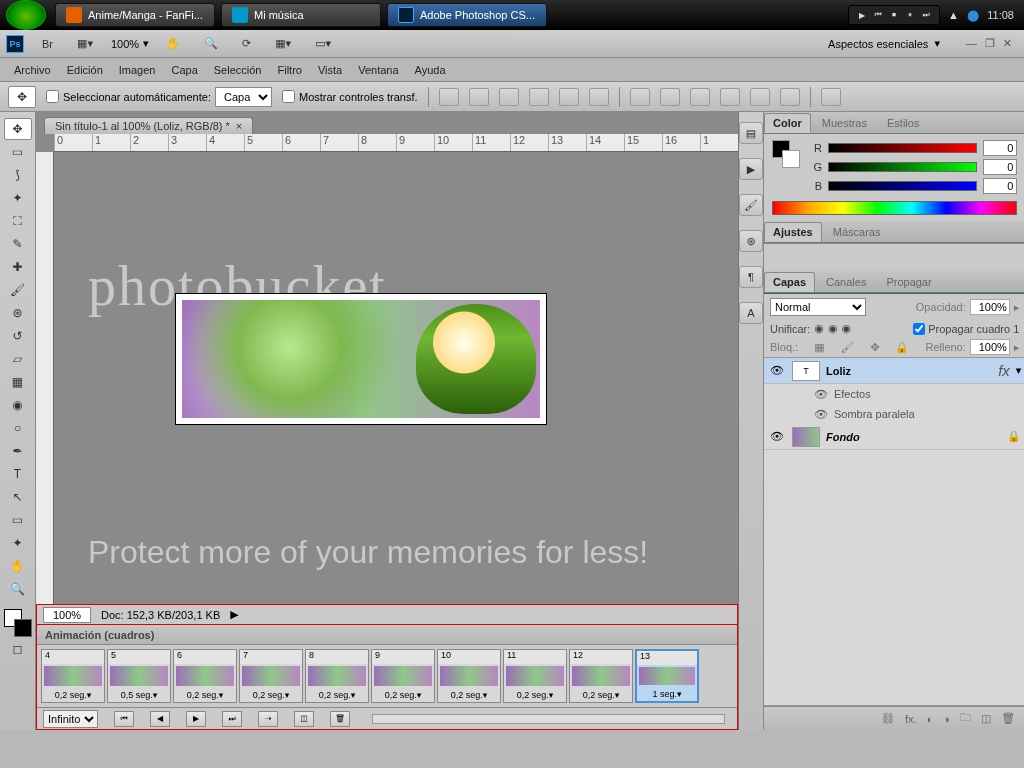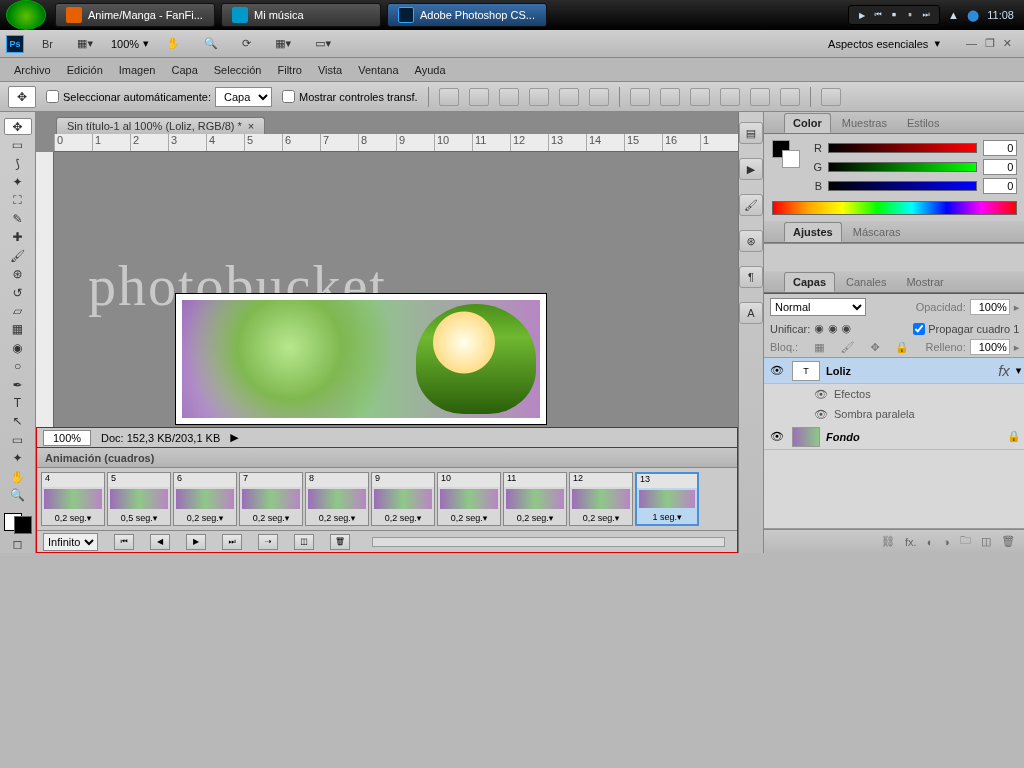--- a/index.html
+++ b/index.html
@@ -8,21 +8,21 @@
 .start-orb { width: 40px; height: 30px; background: radial-gradient(circle at 50% 55%, #5fbf00, #008f00 60%, #003300); border-radius: 50%; margin: 0 6px; border: 1px solid #0a0; }
 .task-item { background: linear-gradient(#555,#333); border: 1px solid #111; border-radius: 3px; padding: 3px 10px; margin: 0 3px; display: flex; align-items: center; gap: 6px; height: 24px; min-width: 160px; }
 .task-item.active { background: linear-gradient(#3a6fa8,#1a3f6a); }
 .task-icon { width: 16px; height: 16px; background: #46a; border-radius: 2px; }
 .task-icon.ff { background:#e66000 }
 .task-icon.wmp { background:#09c }
 .task-icon.ps { background:#001e36; border:1px solid #31a8ff }
 .tray { margin-left: auto; display: flex; align-items: center; gap: 8px; padding: 0 10px; color:#cde; }
 .media-ctrl { display:flex; gap:2px; background:#222; padding:2px 6px; border-radius:3px; border:1px solid #000 }
 .media-ctrl span { width:14px; height:14px; display:flex; align-items:center; justify-content:center; font-size:8px }
-.ps-app { height: 523px; background: #4d7c0f; display:flex; flex-direction:column;justify-content:center; }
+.ps-app { height: 700px; background: #4d7c0f; display:flex; flex-direction:column;justify-content:center; }
 .ps-toprow { height: 28px; background: linear-gradient(#d0d0d0,#b8b8b8); border-bottom:1px solid #888; display:flex; align-items:center; padding:0 6px; gap:12px; }
 .ps-ico { width:18px; height:18px; background:#001e36; border:1px solid #31a8ff; display:flex; align-items:center; justify-content:center; color:#31a8ff; font-size:9px; font-weight:bold }
 .topbtn { padding:2px 6px; color:#333 }
 .zoom-sel { display:flex; align-items:center; gap:4px }
 .workspace-sel { margin-left:auto; display:flex; align-items:center; gap:6px; padding:2px 8px }
 .win-ctrl { display:flex; gap:8px; color:#555; padding:0 6px }
 .menubar { height: 24px; background:#b8b8b8; display:flex; align-items:center; gap:16px; padding:0 14px; border-bottom:1px solid #888 }
 .menubar span { color:#222 }
 .optbar { height: 30px; background: linear-gradient(#d4d4d4,#bcbcbc); border-bottom:1px solid #888; display:flex; align-items:center; padding:0 8px; gap:10px }
 .optbar .chk { display:flex; align-items:center; gap:4px }
@@ -31,21 +31,21 @@
 .optbar .sep { width:1px; height:20px; background:#888 }
 .opt-icon { width:20px; height:18px; background:linear-gradient(#d8d8d8,#c0c0c0); border:1px solid #999; border-radius:2px }
 .main { flex:1; display:flex; min-height:0 }
 .toolbox { width:36px; background:linear-gradient(#cdcdcd,#bdbdbd); border-right:1px solid #888; display:flex; flex-direction:column; align-items:center; padding-top:6px; gap:1px }
 .tool { width:28px; height:22px; border:1px solid transparent; border-radius:2px; display:flex; align-items:center; justify-content:center; color:#333; font-size:12px }
 .tool.sel { background:#fff; border:1px solid #888 }
 .swatches { margin-top:8px; width:28px; height:28px; position:relative }
 .sw-fg { width:18px; height:18px; background:#fff; border:1px solid #000; position:absolute; top:0; left:0 }
 .sw-bg { width:18px; height:18px; background:#000; border:1px solid #666; position:absolute; bottom:0; right:0 }
 .center { flex:1; display:flex; flex-direction:column; min-width:0 }
-.doc-tab-bar { height:22px; background:#8a8a8a; display:flex; align-items:flex-end; padding-left:20px }
+.doc-tab-bar { height:22px; background:#8a8a8a; display:flex; align-items:flex-end; padding-left:8px }
 .doc-tab { background:linear-gradient(#d4d4d4,#bcbcbc); border:1px solid #777; border-bottom:none; border-radius:3px 3px 0 0; padding:2px 10px; display:flex; align-items:center; gap:6px; color:#333 }
 .canvas-area { flex:1; background:#8a8a8a; position:relative; overflow:hidden }
 .ruler-h { position:absolute; top:0; left:18px; right:0; height:18px; background:#ececec; border-bottom:1px solid #666; font-size:8px; color:#555; display:flex }
 .ruler-h span { flex:1; border-left:1px solid #aaa; padding-left:2px }
 .ruler-v { position:absolute; top:18px; left:0; width:18px; bottom:0; background:#ececec; border-right:1px solid #666 }
 .canvas-img { position:absolute; top:160px; left:140px; width:370px; height:130px; background:#fff; box-shadow:0 0 0 1px #000 }
 .canvas-img::before { content:""; position:absolute; inset:6px; background: radial-gradient(circle at 30% 40%, #b8e88f 0%, #7fb84f 20%, transparent 40%), radial-gradient(circle at 20% 60%, #cfa8e8 0%, transparent 35%), linear-gradient(90deg, #9c6fb8 0%, #8fc888 50%, #b886c4 100%) }
 .canvas-img::after { content:""; position:absolute; right:10px; top:10px; bottom:10px; width:120px; background: radial-gradient(circle at 40% 35%, #ffe 0%, #fd8 30%, transparent 31%), linear-gradient(180deg,#4a8f1a 0%, #6fb830 30%, #2a5f0a 100%); border-radius:50% 50% 40% 40% }
 .watermark { position:absolute; left:52px; right:10px; color:#c9c9c9; font-size:32px; font-weight:300; pointer-events:none }
 .wm1 { top:120px; font-size:56px; letter-spacing:2px; font-family:Georgia,serif }
@@ -60,21 +60,21 @@
 .frame-n { height:14px; background:#e4e4e4; padding:0 3px; font-size:9px }
 .frame-thumb { flex:1; margin:2px; background:linear-gradient(90deg,#9c6fb8,#8fc888,#b886c4) }
 .frame-t { height:14px; text-align:center; font-size:9px; display:flex; align-items:center; justify-content:center; gap:2px }
 .anim-ctrl { height:22px; display:flex; align-items:center; gap:16px; padding:0 6px; border-top:1px solid #888 }
 .anim-ctrl select { height:18px; border:1px solid #888 }
 .pbtn { width:20px; height:16px; border:1px solid #888; background:linear-gradient(#e8e8e8,#ccc); display:flex; align-items:center; justify-content:center; font-size:8px }
 .rpanel { width:286px; background:#b6b6b6; border-left:1px solid #777; display:flex }
 .dock-strip { width:36px; background:linear-gradient(#cccccc,#bcbcbc); border-right:1px solid #888; display:flex; flex-direction:column; align-items:center; padding-top:10px; gap:14px }
 .dock-ico { width:24px; height:22px; background:linear-gradient(#ddd,#c4c4c4); border:1px solid #999; border-radius:3px; display:flex; align-items:center; justify-content:center; color:#333 }
 .panels { flex:1; display:flex; flex-direction:column }
-.pnl-tabs { height:22px; background:linear-gradient(#c4c4c4,#b0b0b0); display:flex; align-items:flex-end; border-bottom:1px solid #777; padding-left:20px; gap:2px }
+.pnl-tabs { height:22px; background:linear-gradient(#c4c4c4,#b0b0b0); display:flex; align-items:flex-end; border-bottom:1px solid #777; padding-left:0; gap:2px }
 .pnl-tab { padding:3px 8px; color:#666; border:1px solid transparent }
 .pnl-tab.active { background:#cacaca; border:1px solid #888; border-bottom:1px solid #cacaca; color:#222; font-weight:bold; border-radius:3px 3px 0 0 }
 .color-panel { padding:6px 8px; background:#cacaca }
 .clr-row { display:flex; align-items:center; gap:6px; margin-bottom:3px }
 .clr-row label { width:12px; text-align:right; color:#333 }
 .slider { flex:1; height:10px; border:1px solid #666; position:relative }
 .slider.r { background:linear-gradient(90deg,#000,#f00) }
 .slider.g { background:linear-gradient(90deg,#000,#0f0) }
 .slider.b { background:linear-gradient(90deg,#000,#00f) }
 .clr-row input { width:34px; height:16px; border:1px solid #888; text-align:right; padding-right:3px }
@@ -248,20 +248,21 @@
             <span>12</span>
             <span>13</span>
             <span>14</span>
             <span>15</span>
             <span>16</span>
             <span>1</span>
           </div>
         <div class="ruler-v"></div>
         <div class="watermark wm1">photobucket</div>
         <div class="canvas-img"></div>
+        <div class="watermark wm2">Protect more of your memories for less!</div>
       </div>
       <div class="status-row">
         <input value="100%" style="">
         <span>Doc: 152,3 KB/203,1 KB</span>
         <span>▶</span>
       </div>
       <div class="anim-panel">
         <div class="anim-hdr">
             <span>Animación (cuadros)</span>
           </div>
@@ -373,21 +374,21 @@
           <div class="spectrum"></div>
         </div>
         <div class="pnl-tabs" id="adj-tabs">
             <div class="pnl-tab active">Ajustes</div>
             <div class="pnl-tab">Máscaras</div>
           </div>
         <div class="adj-panel"></div>
         <div class="pnl-tabs" id="layer-tabs">
             <div class="pnl-tab active">Capas</div>
             <div class="pnl-tab">Canales</div>
-            <div class="pnl-tab">Mostrar</div>
+            <div class="pnl-tab">Propagar</div>
           </div>
         <div class="layers-panel">
           <div class="layer-row1">
             <select><option>Normal</option></select>
             <div class="opa-box"><span>Opacidad:</span><input value="100%" style="">▸</div>
           </div>
           <div class="layer-opts">
             <span>Unificar:</span>
             <span>◉</span>
             <span>◉</span>

